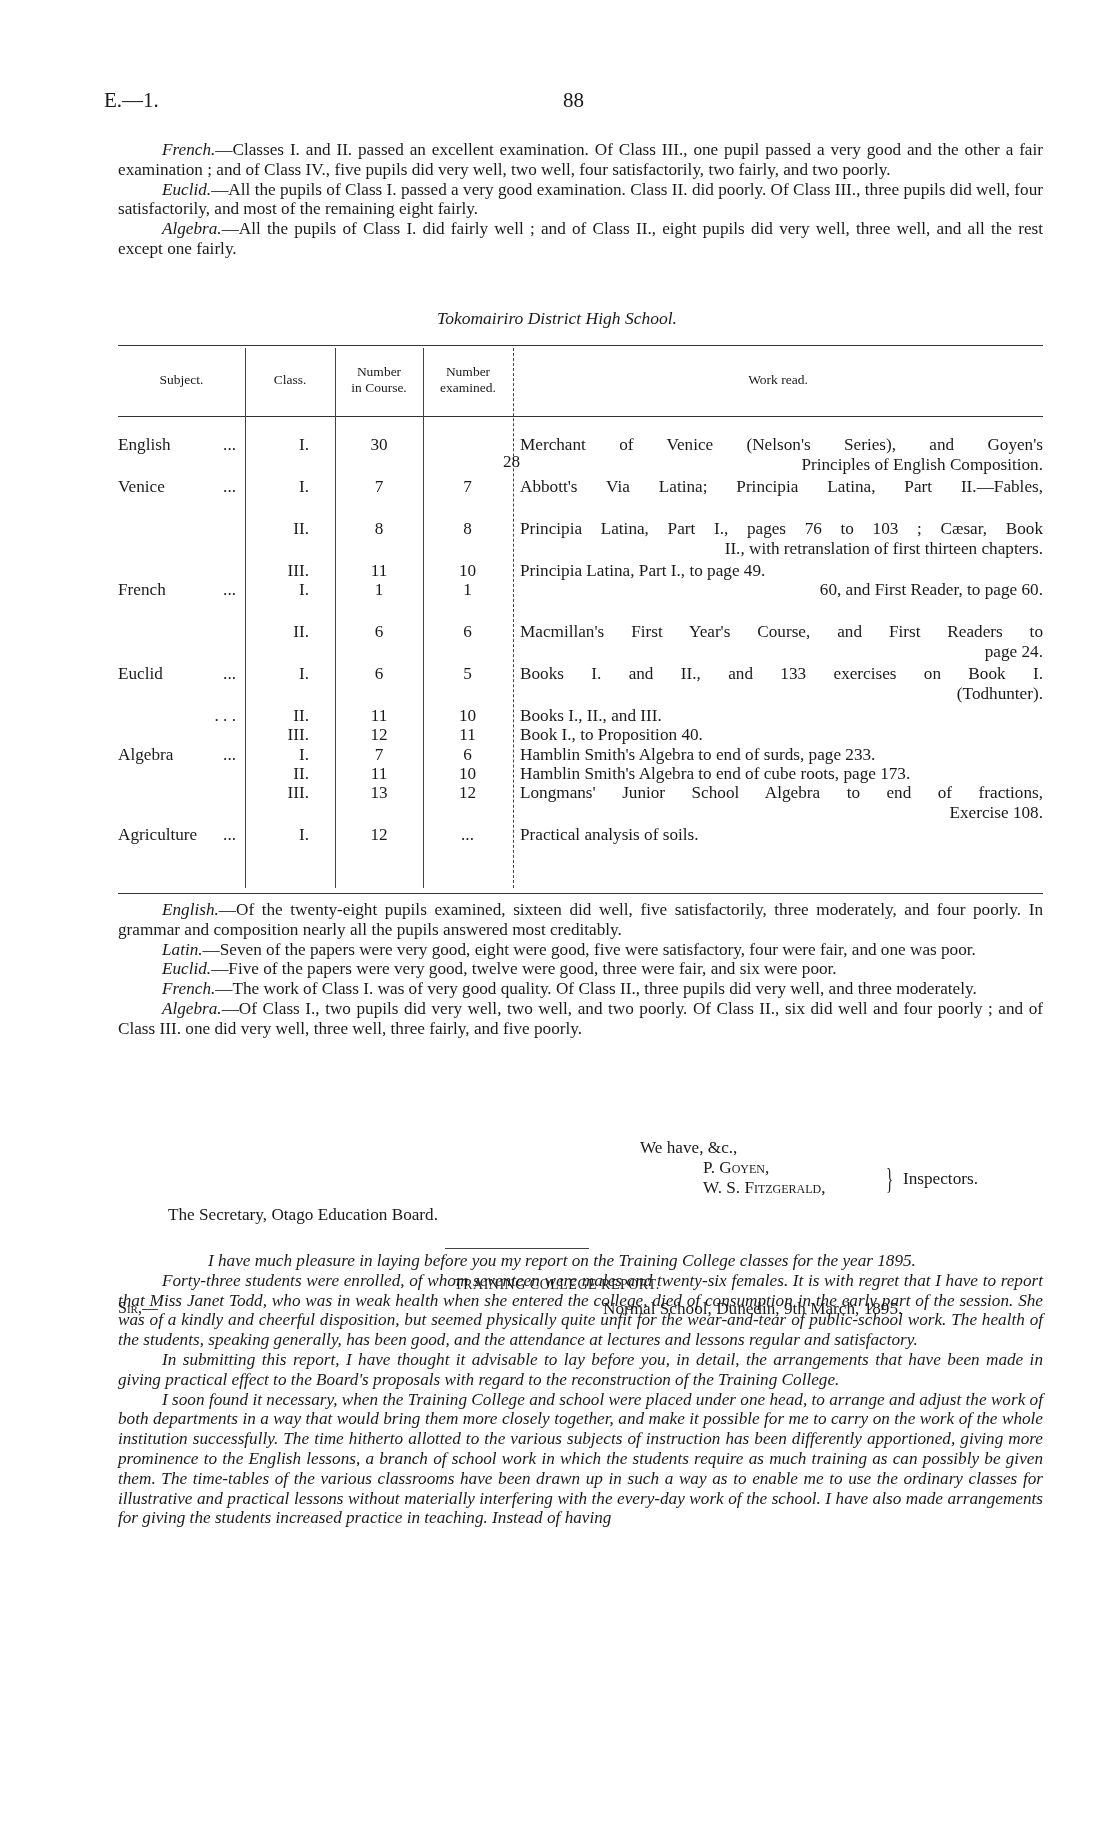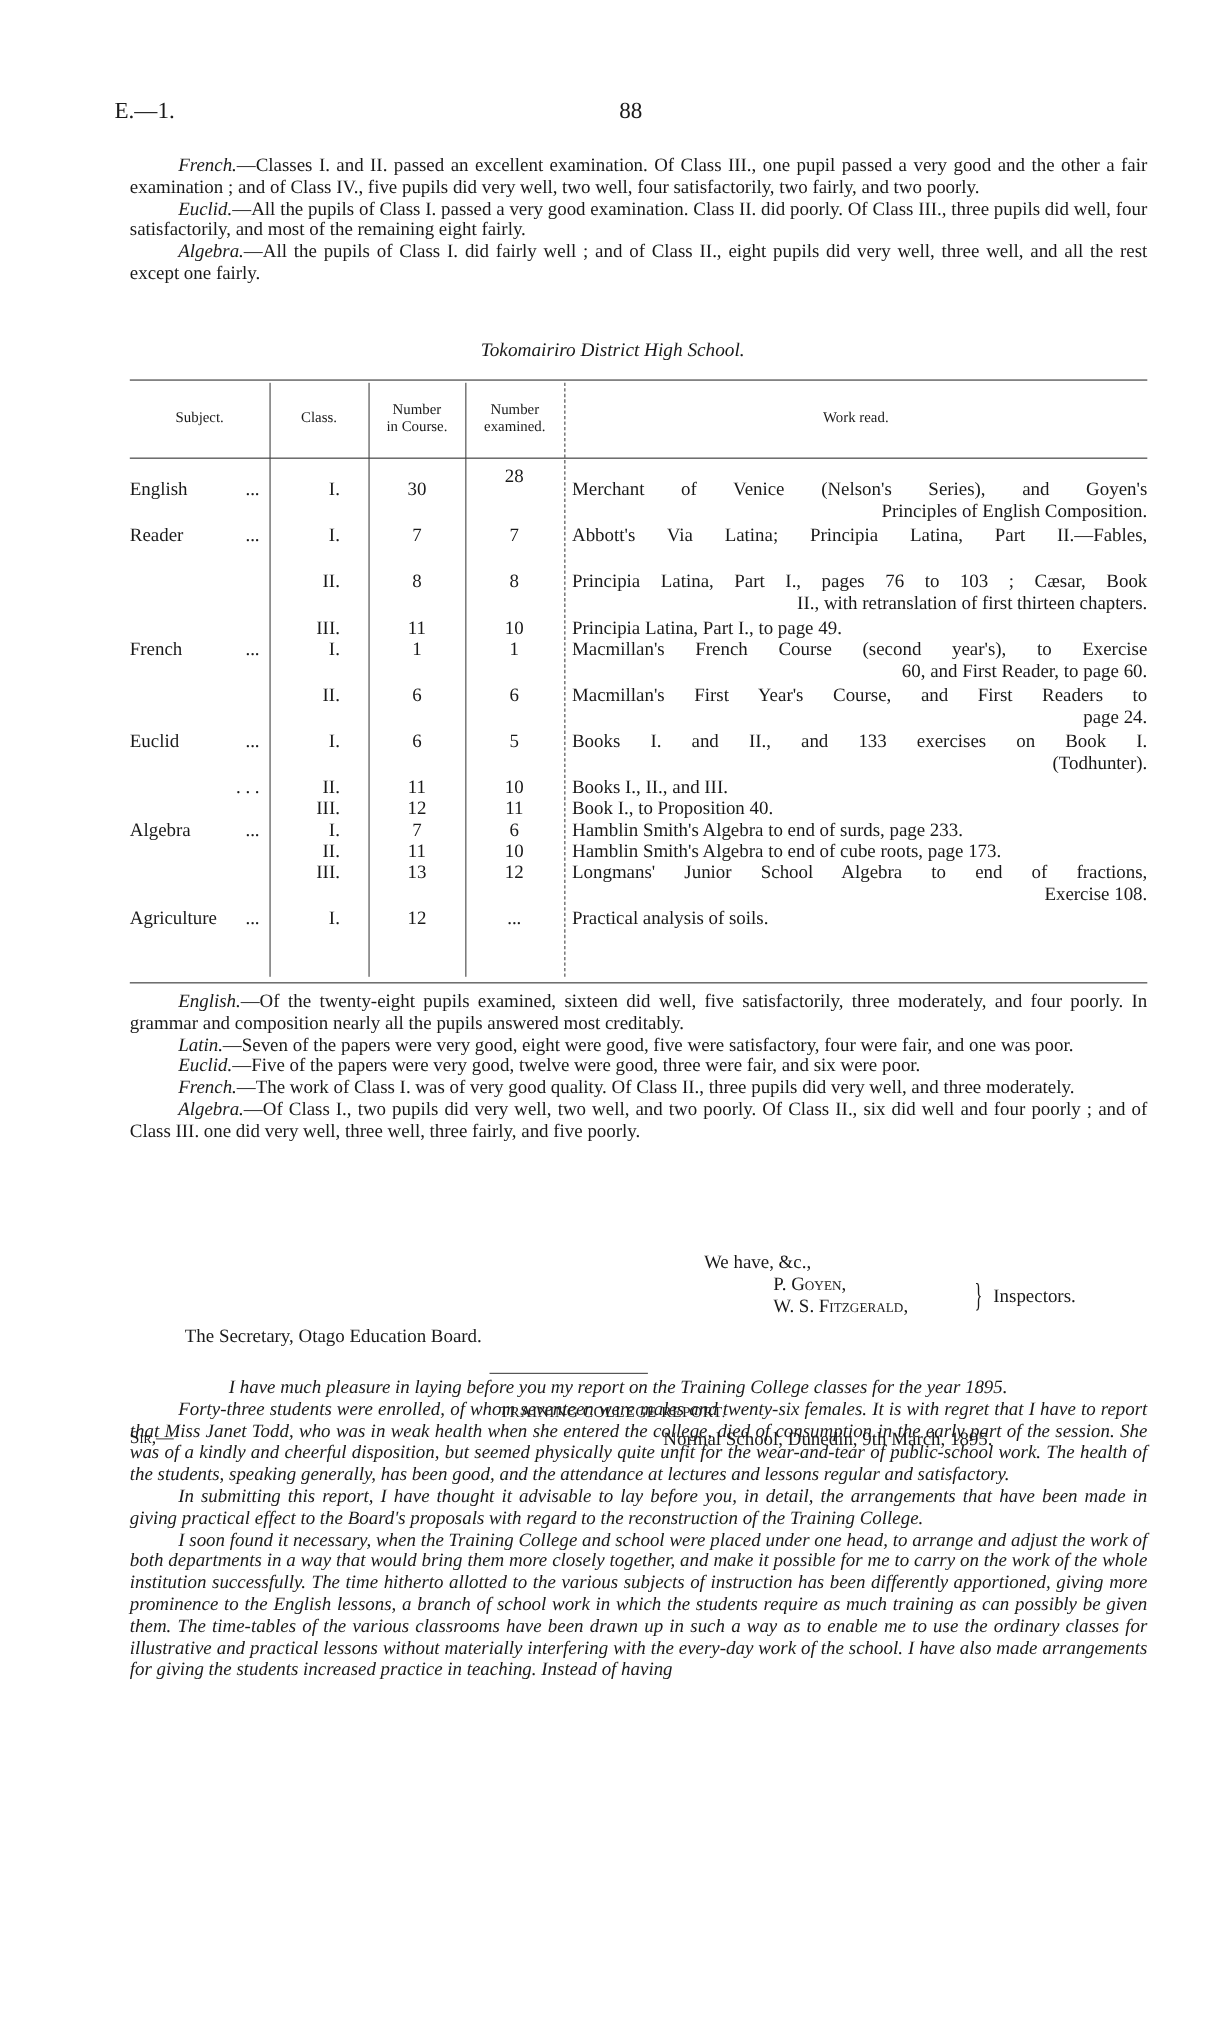--- a/index.html
+++ b/index.html
@@ -58,26 +58,26 @@
 <div class="th" style="left:423px; width:90px; top:364px;">
   <div>Number</div>
   <div>examined.</div>
 </div>
 <div class="th" style="left:513px; width:530px; top:372px;">Work read.</div>
 
 <div id="table-body">
     <div class="cell subj" style="top: 435px;"><span>English</span><span class="dots">...</span></div>
     <div class="cell cls" style="top: 435px;">I.</div>
     <div class="cell nic" style="top: 435px;">30</div>
-    <div class="cell nex" style="top: 423px;">28</div>
+    <div class="cell nex" style="top: 452px; padding-left: 44px;">28</div>
     <div class="cell work" style="top: 435px;">
       <span style="display: block; text-align-last: justify;">Merchant of Venice (Nelson's Series), and Goyen's</span>
       <span class="l2">Principles of English Composition.</span>
     </div>
-    <div class="cell subj" style="top: 477px;"><span>Reader</span><span class="dots">...</span></div>
+    <div class="cell subj" style="top: 477px;"><span>Venice</span><span class="dots">...</span></div>
     <div class="cell cls" style="top: 477px;">I.</div>
     <div class="cell nic" style="top: 477px;">7</div>
     <div class="cell nex" style="top: 477px;">7</div>
     <div class="cell work" style="top: 477px;">
       <span style="display: block; text-align-last: justify;">Abbott's Via Latina; Principia Latina, Part II.—Fables,</span>
     </div>
     <div class="cell subj" style="top: 519px;"><span></span><span class="dots"></span></div>
     <div class="cell cls" style="top: 519px;">II.</div>
     <div class="cell nic" style="top: 519px;">8</div>
     <div class="cell nex" style="top: 519px;">8</div>
@@ -90,21 +90,20 @@
     <div class="cell nic" style="top: 561px;">11</div>
     <div class="cell nex" style="top: 561px;">10</div>
     <div class="cell work" style="top: 561px;">
       <span style="display: block; text-align-last: left;">Principia Latina, Part I., to page 49.</span>
     </div>
     <div class="cell subj" style="top: 580px;"><span>French</span><span class="dots">...</span></div>
     <div class="cell cls" style="top: 580px;">I.</div>
     <div class="cell nic" style="top: 580px;">1</div>
     <div class="cell nex" style="top: 580px;">1</div>
     <div class="cell work" style="top: 580px;">
-      <span style="display: block; text-align-last: justify;">Macmillan's French Course (second year's), to Exercise</span>
       <span class="l2">60, and First Reader, to page 60.</span>
     </div>
     <div class="cell subj" style="top: 622px;"><span></span><span class="dots"></span></div>
     <div class="cell cls" style="top: 622px;">II.</div>
     <div class="cell nic" style="top: 622px;">6</div>
     <div class="cell nex" style="top: 622px;">6</div>
     <div class="cell work" style="top: 622px;">
       <span style="display: block; text-align-last: justify;">Macmillan's First Year's Course, and First Readers to</span>
       <span class="l2">page 24.</span>
     </div>

